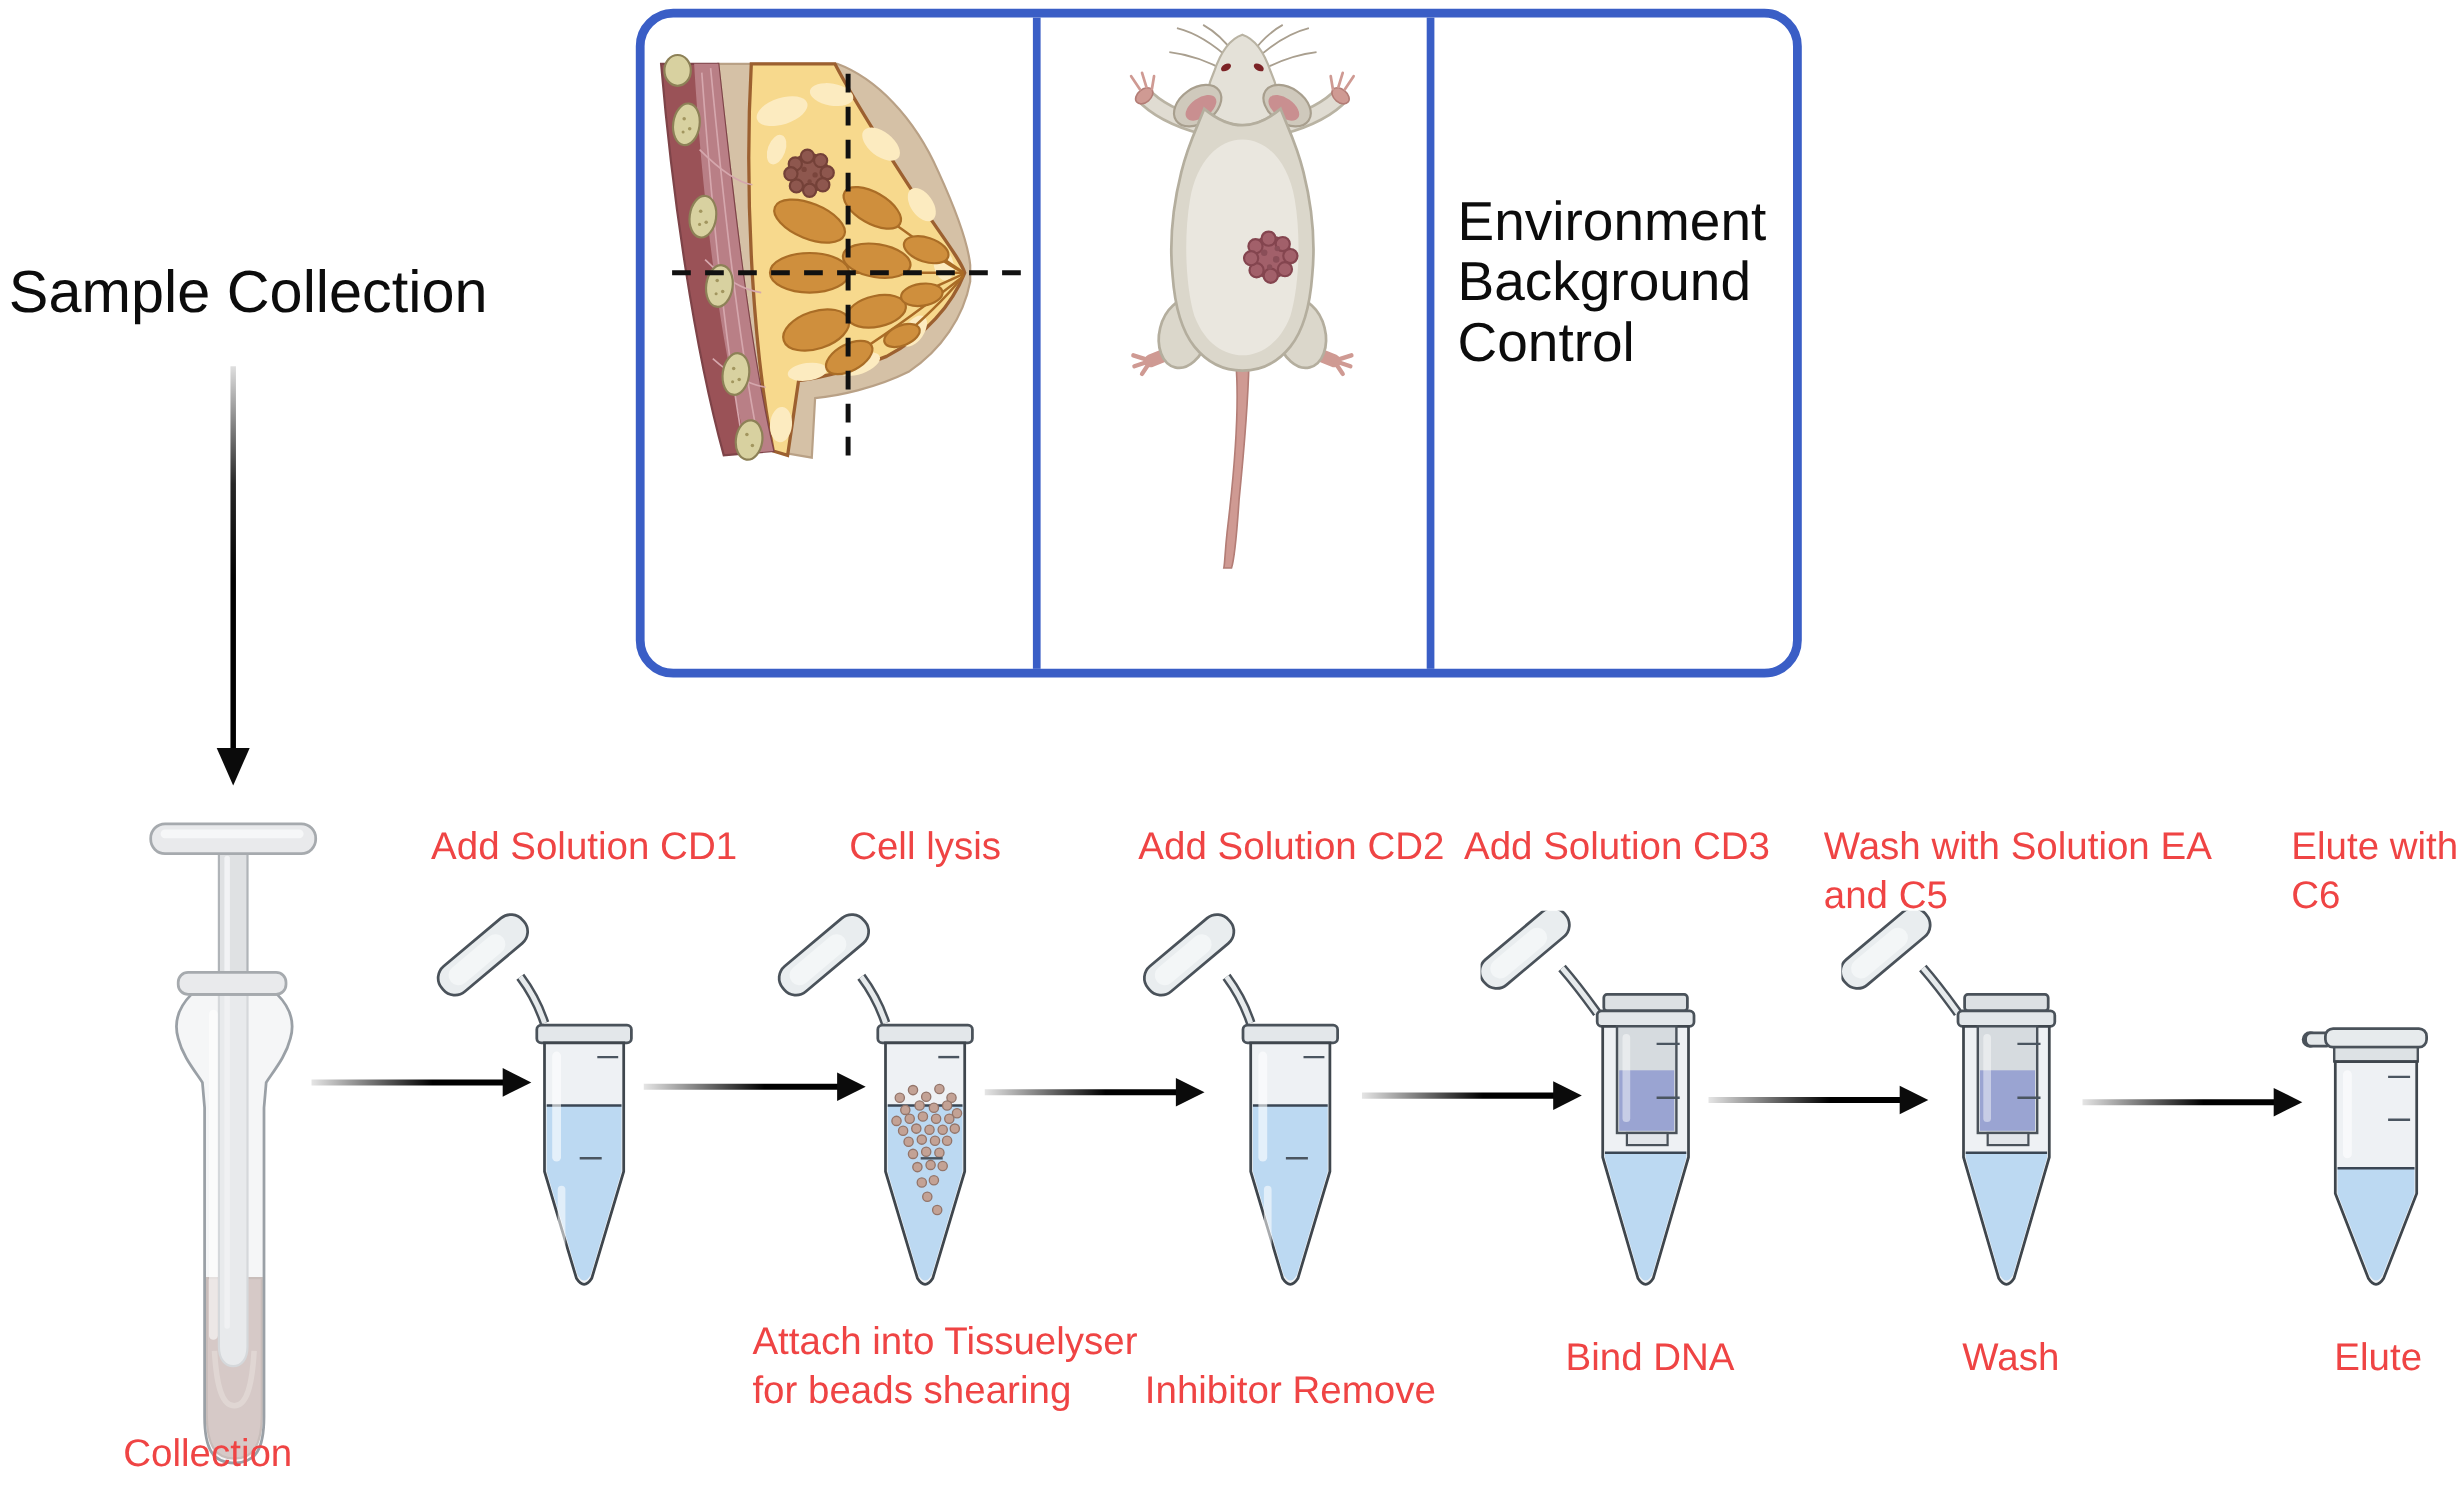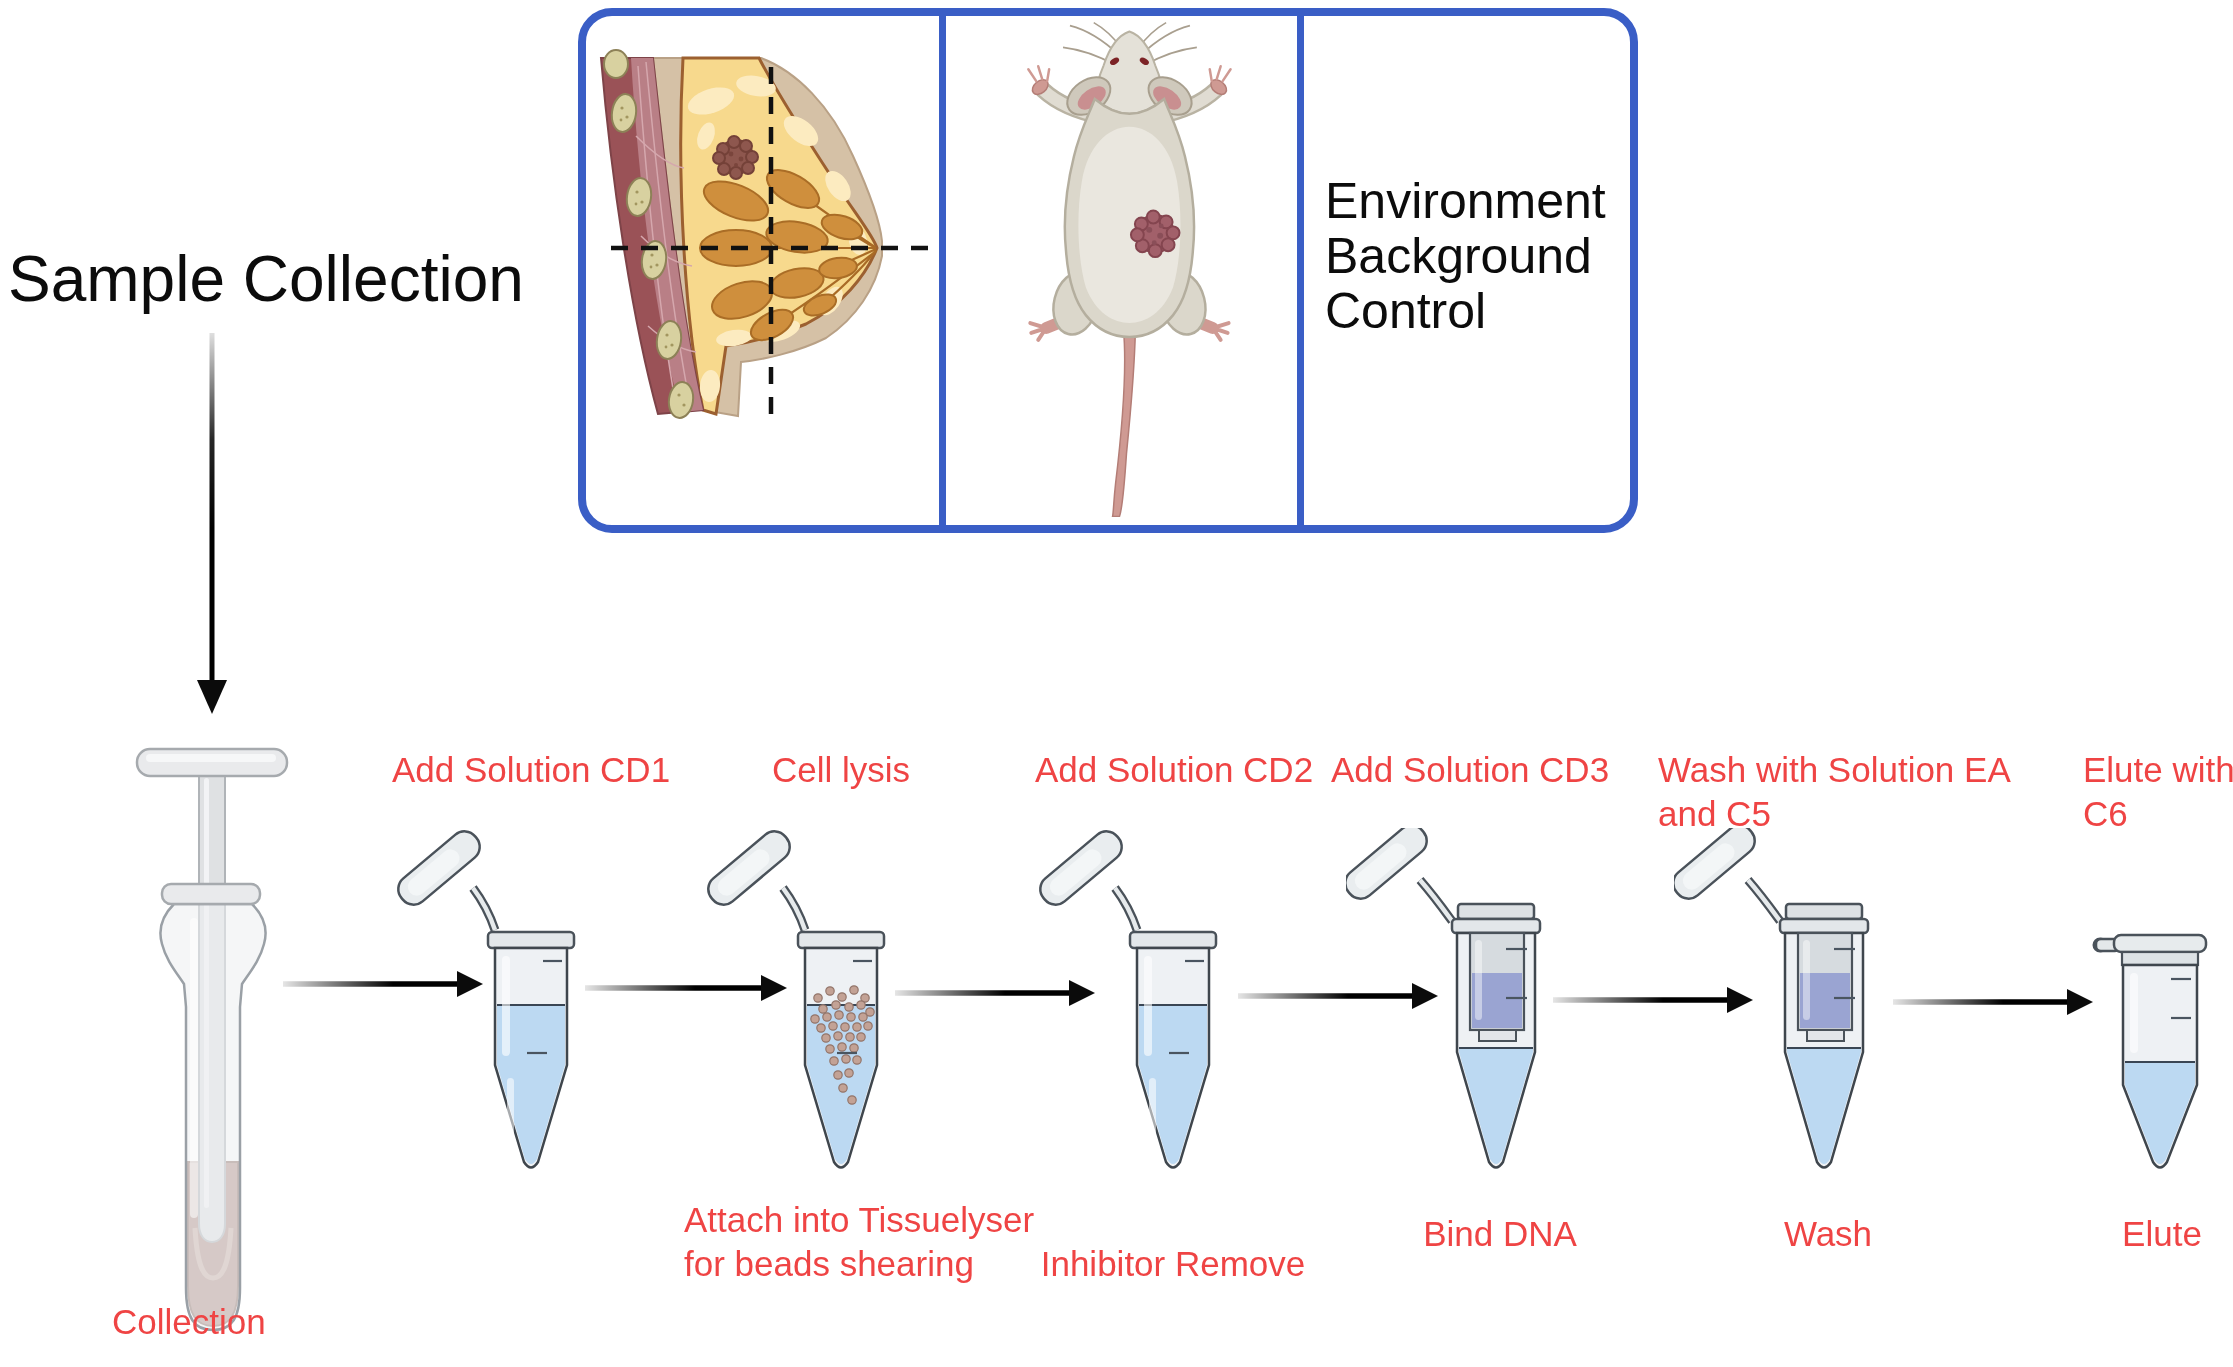--- a/index.html
+++ b/index.html
@@ -2,23 +2,23 @@
 <html><head>
 <meta charset="utf-8">
 <style>
   html,body{margin:0;padding:0;background:#ffffff;}
   #stage{position:relative;width:2233px;height:1367px;background:#fff;overflow:hidden;
          font-family:"Liberation Sans",sans-serif;color:#111;}
   .abs{position:absolute;}
   .lbl{position:absolute;font-size:35px;line-height:44px;color:#ef4444;white-space:nowrap;}
   .lbl.wrap{white-space:normal;}
   .lbl.ctr{transform:translateX(-50%);text-align:center;}
-  #title{position:absolute;left:8px;top:249px;font-size:64px;line-height:60px;color:#0c0c0c;}
+  #title{position:absolute;left:8px;top:236px;font-size:54px;line-height:60px;color:#0c0c0c;}
   #envlabel{position:absolute;font-size:50px;line-height:55px;color:#0c0c0c;}
-  #topbox{position:absolute;left:578px;top:8px;width:1060px;height:525px;
+  #topbox{position:absolute;left:578px;top:8px;width:1060px;height:608px;
           border:8px solid #6d28d9;border-radius:34px;box-sizing:border-box;background:#fff;}
   .divider{position:absolute;top:0;width:7px;height:100%;background:#3a5ec6;}
   svg{display:block;}
 </style>
 </head>
 <body>
 
 <div id="stage">
 
   <div id="title">Sample Collection</div>

